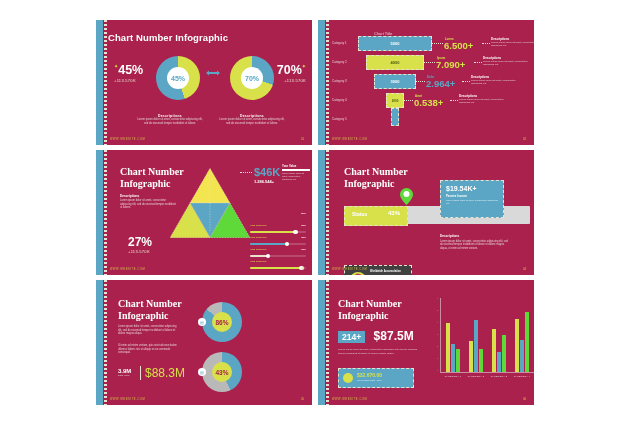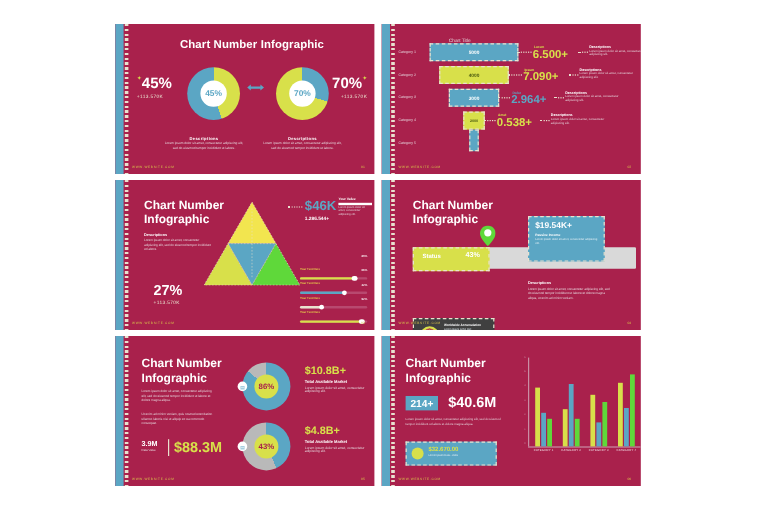--- a/index.html
+++ b/index.html
@@ -9,22 +9,22 @@
         display:grid;grid-template-columns:216px 216px;grid-template-rows:130px 130px 130px;
         column-gap:6px;row-gap:-2px;}
   .slide{position:relative;width:216px;height:125px;background:#a9214c;overflow:hidden;}
   .strip{position:absolute;left:0;top:0;width:7px;height:100%;background:#5ba6c4;}
   .dots{position:absolute;left:8px;top:0;width:3px;height:100%;
         background:repeating-linear-gradient(to bottom,#e9e2cf 0 2px,transparent 2px 4px);}
   .body{position:absolute;left:12px;top:0;right:0;bottom:0;}
   .footer{position:absolute;left:14px;bottom:4px;font-size:2.6px;letter-spacing:.6px;color:#d8c24a;}
   .pagenum{position:absolute;right:8px;bottom:4px;font-size:2.8px;color:#d8c24a;}
 
-  .title-c{text-align:center;color:#fff;font-size:9.5px;font-weight:bold;padding-top:12px;letter-spacing:.1px;}
-  .title-l{color:#fff;font-size:10px;font-weight:bold;line-height:12px;}
+  .title-c{color:#fff;font-size:9.5px;font-weight:bold;padding-top:12px;letter-spacing:.1px;}
+  .title-l{color:#fff;font-size:10px;font-weight:bold;line-height:12px;font-family:Liberation Serif, serif;}
 
   
   .s1wrap{position:absolute;left:0;right:0;top:30px;height:62px;}
   .donut{position:absolute;width:44px;height:44px;border-radius:50%;}
   .donut .hole{position:absolute;left:11px;top:11px;width:22px;height:22px;border-radius:50%;
       background:#fff;display:flex;align-items:center;justify-content:center;}
   .donut .hole span{font-size:7px;font-weight:bold;color:#5ba6c4;}
   .pct-big{font-size:12.5px;font-weight:bold;color:#fff;line-height:12px;}
   .pct-sub{font-size:4px;color:#e9e2cf;letter-spacing:.3px;}
   .star{color:#d8e04a;font-size:5px;vertical-align:super;}
@@ -323,62 +323,52 @@
         <div>Infographic</div>
       </div>
       <div style="position:absolute;left:10px;top:45px;width:62px;font-size:2.6px;color:#e3cdd6;line-height:3.6px;">Lorem ipsum dolor sit amet, consectetur adipiscing elit, sed do eiusmod tempor incididunt ut labore et dolore magna aliqua.</div>
       <div style="position:absolute;left:10px;top:64px;width:62px;font-size:2.6px;color:#e3cdd6;line-height:3.6px;">Ut enim ad minim veniam, quis nostrud exercitation ullamco laboris nisi ut aliquip ex ea commodo consequat.</div>
 
       <div style="position:absolute;left:10px;top:88px;">
         <div style="font-size:6px;font-weight:bold;color:#fff;">3.9M</div>
         <div style="font-size:2.4px;color:#e3cdd6;">Data Value</div>
       </div>
       <div style="position:absolute;left:32px;top:86px;width:1px;height:14px;background:#e9e2cf;"></div>
-      <div style="position:absolute;left:37px;top:86px;font-size:12px;font-weight:bold;color:#d8e04a;">$88.3M</div>
+      <div style="position:absolute;left:37px;top:86px;font-size:12px;font-weight:normal;color:#d8e04a;">$88.3M</div>
 
       <div class="d2" style="left:94px;top:22px;background:conic-gradient(#5ba6c4 0 86%, #b9b9b9 86% 100%);">
         <div class="hole">
           <span>86%</span>
         </div>
       </div>
       <div class="badge" style="left:90px;top:38px;">▤</div>
-      <div style="position:absolute;left:146px;top:24px;width:54px;">
-        <div class="bigval">$10.8B+</div>
-        <div class="tam">Total Available Market</div>
-        <div class="tamp">Lorem ipsum dolor sit amet, consectetur adipiscing elit.</div>
-      </div>
 
       <div class="d2" style="left:94px;top:72px;background:conic-gradient(#5ba6c4 0 43%, #b9b9b9 43% 100%);">
         <div class="hole">
           <span>43%</span>
         </div>
       </div>
       <div class="badge" style="left:90px;top:88px;">▤</div>
-      <div style="position:absolute;left:146px;top:74px;width:54px;">
-        <div class="bigval">$4.8B+</div>
-        <div class="tam">Total Available Market</div>
-        <div class="tamp">Lorem ipsum dolor sit amet, consectetur adipiscing elit.</div>
-      </div>
     </div>
     <div class="footer">WWW.WEBSITE.COM</div>
     <div class="pagenum">05</div>
   </div>
 
   <div class="slide">
     <div class="strip"></div>
     <div class="dots"></div>
     <div class="body">
       <div class="title-l" style="position:absolute;left:8px;top:18px;">
         <div>Chart Number</div>
         <div>Infographic</div>
       </div>
 
       <div style="position:absolute;left:8px;top:46px;">
         <span class="tagbox">214+</span>
-        <span style="font-size:12px;font-weight:bold;color:#fff;margin-left:4px;">$40.6M</span>
+        <span style="font-size:12px;font-weight:bold;color:#fff;margin-left:4px;">$87.5M</span>
       </div>
 
       <div style="position:absolute;left:8px;top:68px;width:80px;font-size:2.5px;color:#e3cdd6;line-height:3.5px;">Lorem ipsum dolor sit amet, consectetur adipiscing elit, sed do eiusmod tempor incididunt ut labore et dolore magna aliqua.</div>
 
       <div class="moneybox" style="left:8px;top:88px;width:74px;height:18px;">
         <div style="position:absolute;left:4px;top:4px;width:10px;height:10px;border-radius:50%;background:#d8e04a;"></div>
         <div style="position:absolute;left:18px;top:3px;font-size:5px;font-weight:bold;color:#d8e04a;">$32.670.00</div>
         <div style="position:absolute;left:18px;top:10px;font-size:2.2px;color:#e4f0f6;">Lorem ipsum Data - 2019</div>
       </div>
 

